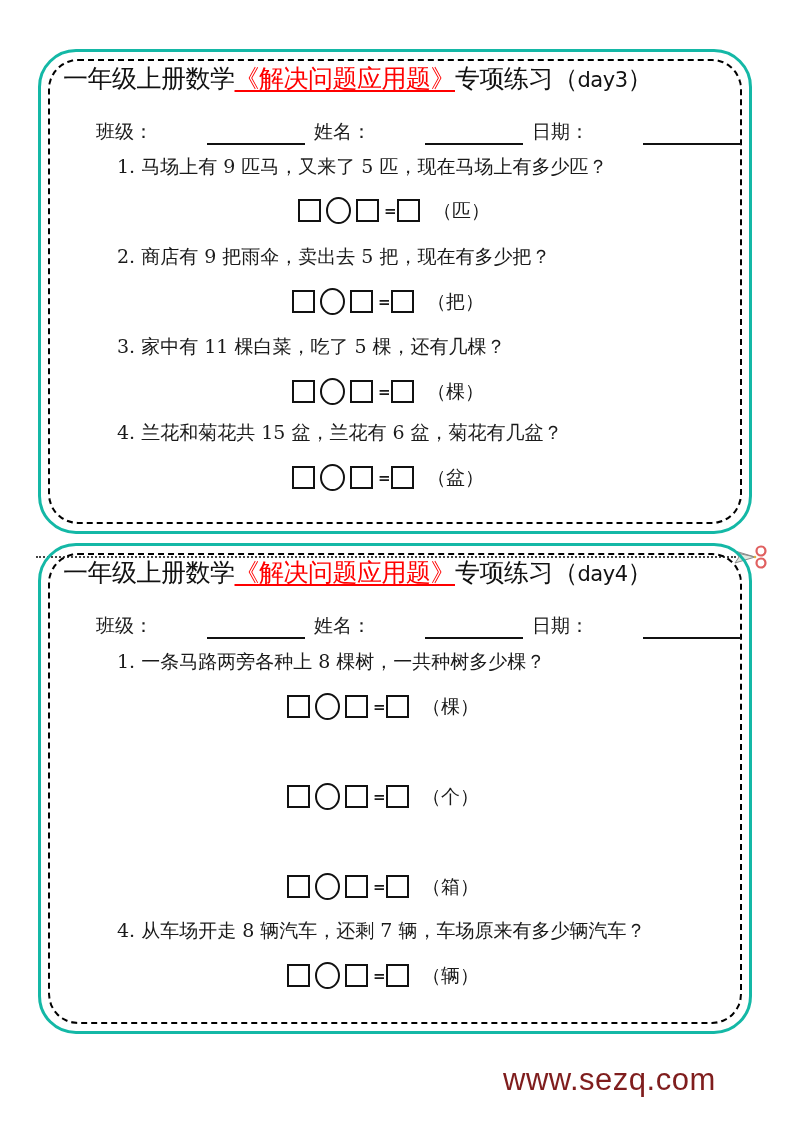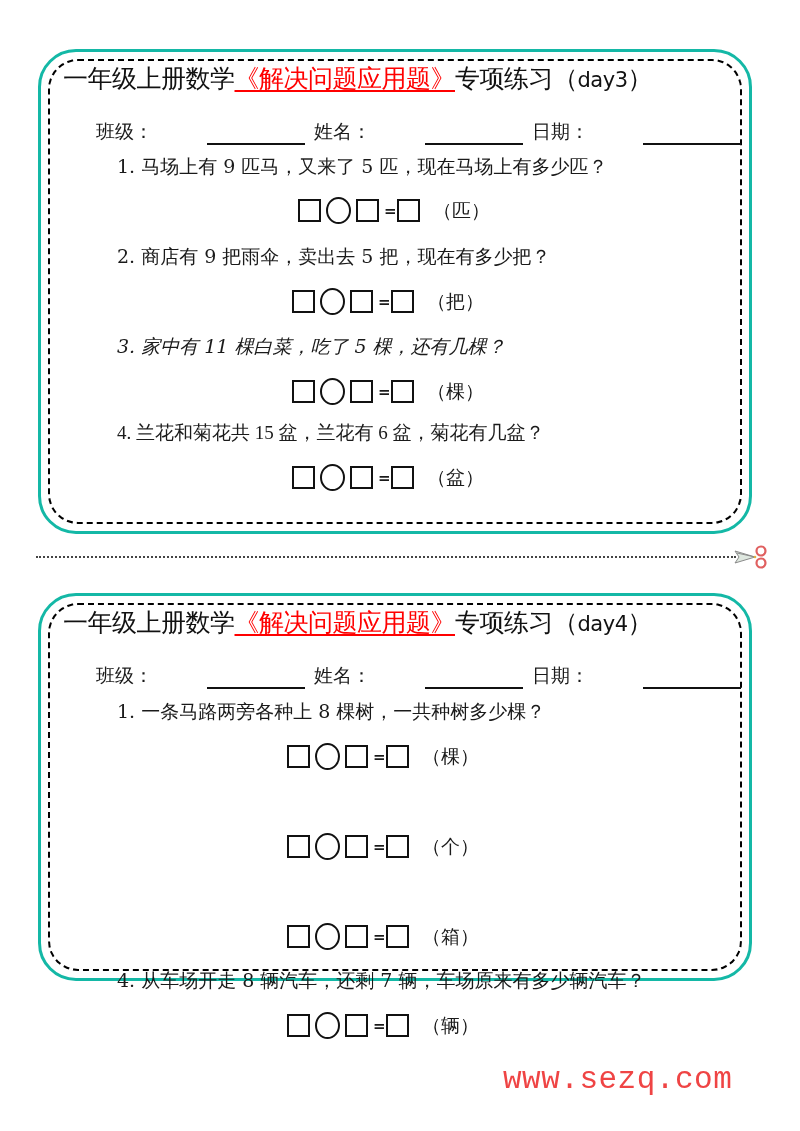--- a/index.html
+++ b/index.html
@@ -17,21 +17,21 @@
     }
     .card {
       position: absolute;
       left: 38px;
       width: 714px;
       border: 3px solid #14b8a6;
       border-radius: 38px;
       box-sizing: border-box;
     }
     .card.top { top: 49px; height: 485px; }
-    .card.bottom { top: 593px; height: 388px; }
+    .card.bottom { top: 543px; height: 491px; }
     .card-inner {
       position: absolute;
       left: 7px;
       right: 7px;
       top: 7px;
       bottom: 7px;
       border: 2px dashed #000;
       border-radius: 30px;
     }
     .title {
@@ -125,23 +125,23 @@
       position: absolute;
       left: 733px;
       top: 545px;
       width: 36px;
       height: 24px;
     }
     .watermark {
       position: absolute;
       left: 503px;
       top: 1062px;
-      font-family: Liberation Mono, monospace;
+      font-family: Liberation Sans, sans-serif;
       font-size: 31px;
-      color: #ef4444;
+      color: #7f1d1d;
       letter-spacing: 0.5px;
     }
   </style>
 </head>
 <body>
 
 <div class="card top">
   <div class="card-inner"></div>
 
   <div class="title">
@@ -176,31 +176,31 @@
   <div class="q" style="top:192px;">2. 商店有 9 把雨伞，卖出去 5 把，现在有多少把？</div>
   <div class="eq" style="left:251px; top:236px;">
     <div class="box"></div>
     <div class="circle"></div>
     <div class="box"></div>
     <span class="equals">=</span>
     <div class="box"></div>
     <span class="unit">（把）</span>
   </div>
 
-  <div class="q" style="top:282px;font-style:italic;">3. 家中有 11 棵白菜，吃了 5 棵，还有几棵？</div>
+  <div class="q" style="top:282px;">3. 家中有 11 棵白菜，吃了 5 棵，还有几棵？</div>
   <div class="eq" style="left:251px; top:326px;">
     <div class="box"></div>
     <div class="circle"></div>
     <div class="box"></div>
     <span class="equals">=</span>
     <div class="box"></div>
     <span class="unit">（棵）</span>
   </div>
 
-  <div class="q" style="top:368px;font-family:Liberation Serif, serif;">4. 兰花和菊花共 15 盆，兰花有 6 盆，菊花有几盆？</div>
+  <div class="q" style="top:368px;">4. 兰花和菊花共 15 盆，兰花有 6 盆，菊花有几盆？</div>
   <div class="eq" style="left:251px; top:412px;">
     <div class="box"></div>
     <div class="circle"></div>
     <div class="box"></div>
     <span class="equals">=</span>
     <div class="box"></div>
     <span class="unit">（盆）</span>
   </div>
 </div>
 

